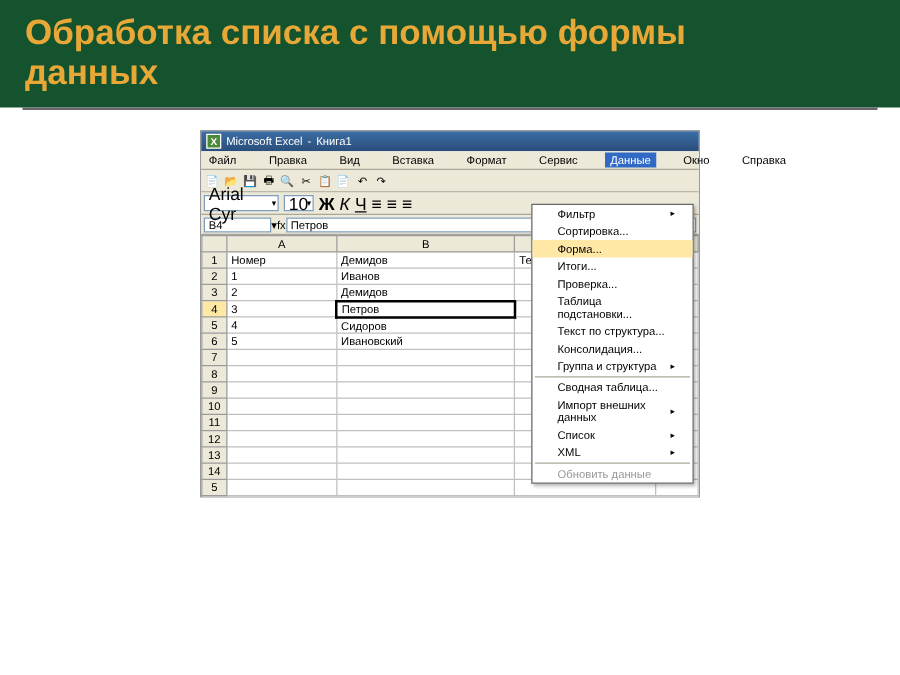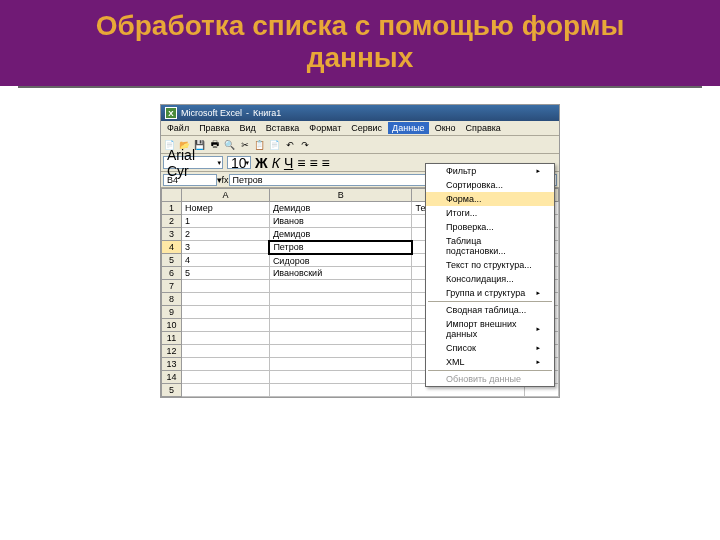--- a/index.html
+++ b/index.html
@@ -1,24 +1,24 @@
 <!DOCTYPE html>
 <html><head>
 <meta charset="utf-8">
 <style>
 *{margin:0;padding:0;box-sizing:border-box;font-family:Arial,sans-serif}
 body{width:720px;height:540px;background:#fff;position:relative;overflow:hidden}
-.header{background:#701a75;padding:10px 20px 12px;text-align:center}
+.header{background:#14532d;padding:10px 20px 12px;}
 .header h1{color:#e8a838;font-weight:bold;font-size:28px;line-height:1.15}
 .underline{border-bottom:2px solid #666;margin:0 18px 16px}
 .excel-wrap{display:flex;justify-content:center;margin-top:8px}
 .excel{width:400px;border:1px solid #999;background:#fff;font-size:9px;color:#000;position:relative}
 .titlebar{background:linear-gradient(#3b6ea5,#2a4d7a);color:#fff;padding:2px 4px;display:flex;align-items:center;gap:4px;font-size:9px}
 .titlebar .xicon{width:12px;height:12px;background:#4a8a3a;color:#fff;display:inline-flex;align-items:center;justify-content:center;font-weight:bold;font-size:8px;border:1px solid #fff}
-.menubar{background:#ece9d8;border-bottom:1px solid #aca899;padding:1px 2px;display:flex;gap:2px}
+.menubar{background:#ece9d8;border-bottom:1px solid #aca899;padding:1px 2px;display:flex;gap:18px}
 .menubar span{padding:1px 4px;cursor:default;font-size:9px}
 .menubar span.active{background:#316ac5;color:#fff}
 .toolbar{background:#ece9d8;border-bottom:1px solid #aca899;padding:2px;display:flex;gap:1px;align-items:center;height:18px}
 .toolbar .tbtn{width:14px;height:14px;border:1px solid #ece9d8;display:inline-flex;align-items:center;justify-content:center;font-size:9px}
 .fmtbar{background:#ece9d8;border-bottom:1px solid #aca899;padding:2px;display:flex;gap:4px;align-items:center;height:18px;font-size:14px}
 .fmtbar .combo{border:1px solid #7f9db9;background:#fff;padding:0 10px 0 3px;height:13px;display:inline-flex;align-items:center;position:relative}
 .fmtbar .combo::after{content:"▾";position:absolute;right:1px;font-size:7px;color:#000}
 .fmtbar .bold{font-weight:bold}
 .fmtbar .ital{font-style:italic}
 .fmtbar .under{text-decoration:underline}

